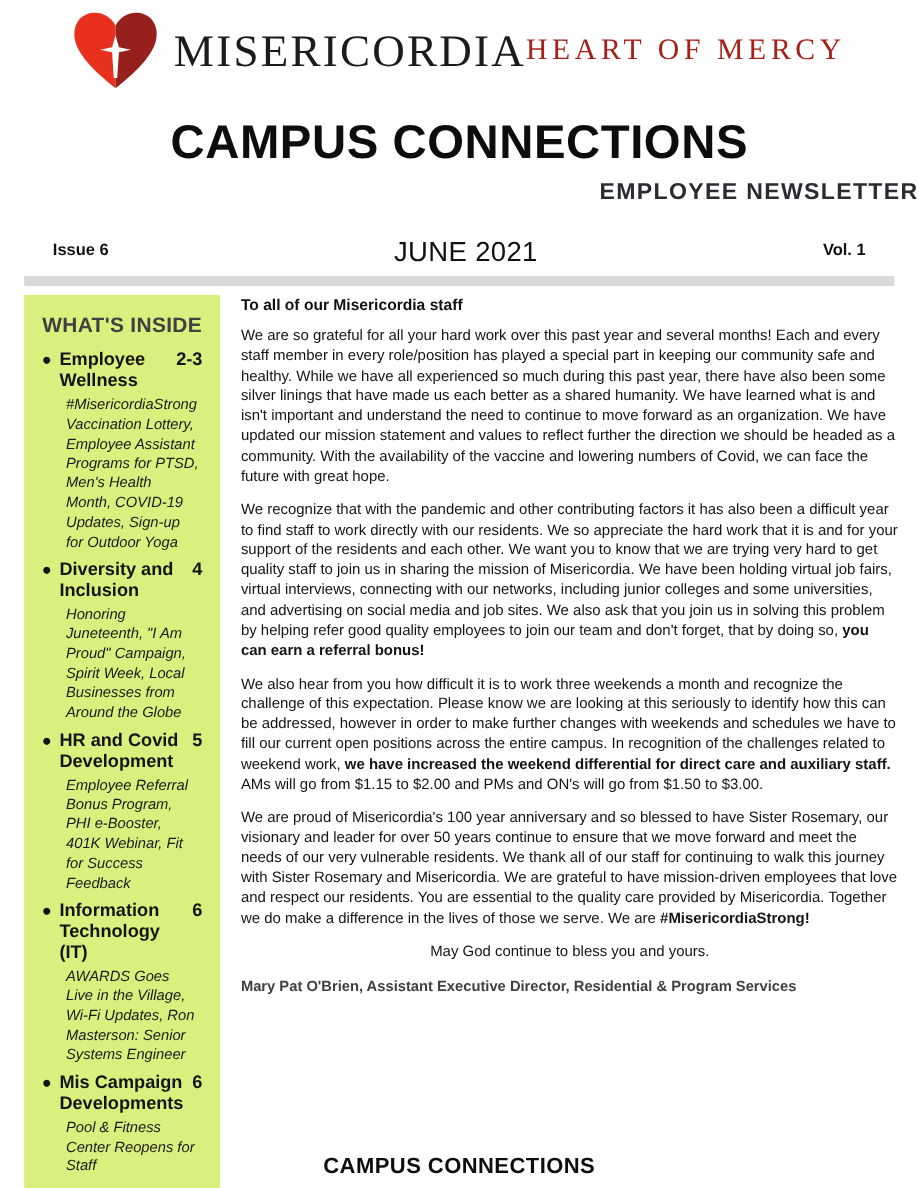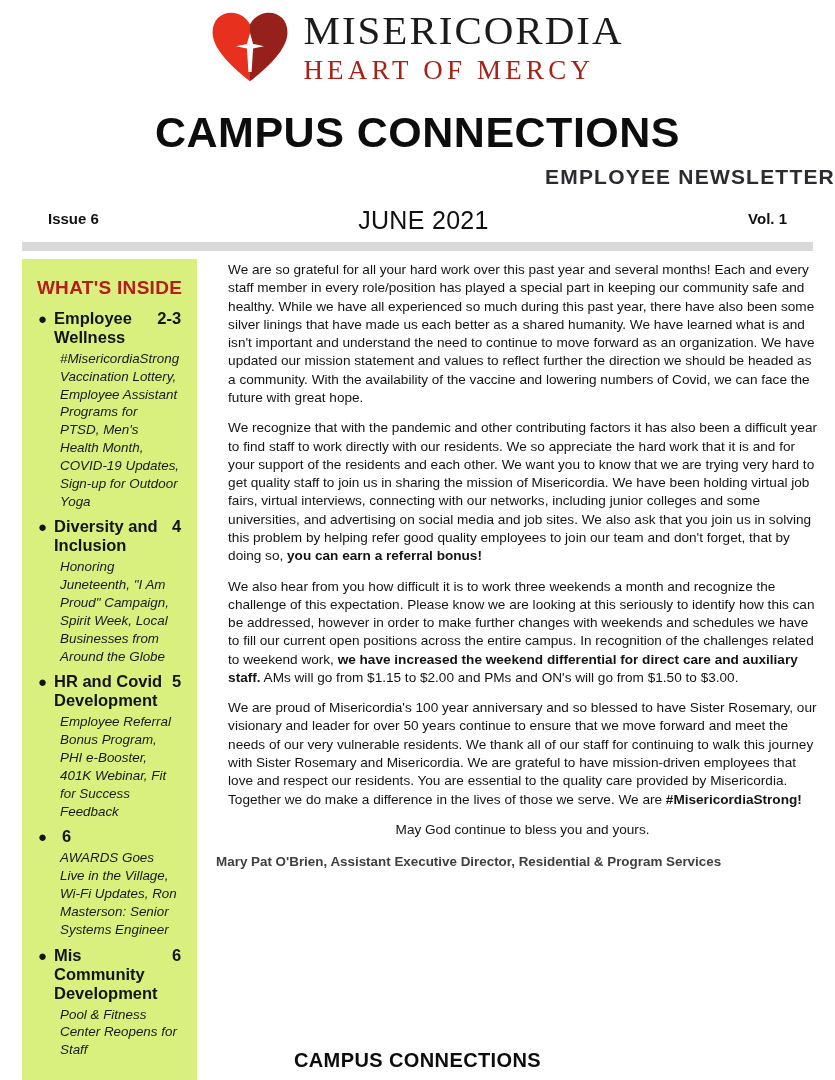--- a/index.html
+++ b/index.html
@@ -29,21 +29,20 @@
     align-items: center;
     gap: 14px;
   }
   .heart-icon {
     width: 78px;
     height: 72px;
     flex: 0 0 auto;
   }
   .logo-text {
     display: flex;
-    flex-direction: column;
     justify-content: center;
     line-height: 1;
   }
   .brand-top {
     font-family: "Liberation Serif", serif;
     font-size: 41px;
     letter-spacing: 2.0px;
     color: #1b1b1b;
     white-space: nowrap;
   }
@@ -70,21 +69,21 @@
     font-size: 21px;
     font-weight: bold;
     letter-spacing: 1.2px;
     color: #2b2b32;
     margin-top: 8px;
   }
 
   
   .issue-bar {
     position: relative;
-    margin-top: 17px;
+    margin-top: 28px;
     height: 30px;
     padding: 0 32px;
   }
   .issue-left {
     position: absolute;
     left: 48px;
     top: 4px;
     font-size: 15px;
     font-weight: bold;
     color: #111;
@@ -125,21 +124,21 @@
     background: #d9ef7e;
     padding: 12px 12px 16px 12px;
     box-sizing: border-box;
     min-height: 775px;
   }
   .inside-head {
     text-align: center;
     font-size: 19px;
     font-weight: bold;
     letter-spacing: 0.3px;
-    color: #b91c1c;
+    color: #404040;
     margin: 6px 0 10px 0;
   }
   .toc-item { margin-bottom: 7px; }
   .toc-head {
     display: flex;
     align-items: baseline;
     font-size: 16.5px;
     font-weight: bold;
     color: #141414;
     padding-left: 4px;
@@ -174,21 +173,21 @@
   }
   .article h2 {
     font-size: 14.2px;
     font-weight: bold;
     margin: 0 0 10px 0;
     color: #111;
   }
   .article p {
     font-size: 13.6px;
     line-height: 1.345;
-    margin: 0 0 12px 12px;
+    margin: 0 0 12px 0;
     color: #141414;
     text-align: left;
   }
   .article p.tight { margin-bottom: 10px; text-align: center; }
   .article b { font-weight: bold; }
   .signature {
     font-size: 13.4px;
     font-weight: bold;
     line-height: 1.33;
     margin-top: 14px;
@@ -263,37 +262,39 @@
         <span class="toc-bullet">●</span>
         <span class="toc-title">HR and Covid Development</span>
         <span class="toc-page">5</span>
       </div>
       <div class="toc-desc">Employee Referral Bonus Program, PHI e-Booster, 401K Webinar, Fit for Success Feedback</div>
     </div>
 
     <div class="toc-item">
       <div class="toc-head">
         <span class="toc-bullet">●</span>
+        <span class="toc-title">Information Technology (IT)</span>
         <span class="toc-page">6</span>
       </div>
       <div class="toc-desc">AWARDS Goes Live in the Village,  Wi-Fi Updates, Ron Masterson: Senior Systems Engineer</div>
     </div>
 
     <div class="toc-item">
       <div class="toc-head">
         <span class="toc-bullet">●</span>
-        <span class="toc-title">Mis Community Development</span>
+        <span class="toc-title">Mis Campaign Developments</span>
         <span class="toc-page">6</span>
       </div>
       <div class="toc-desc">Pool &amp; Fitness Center Reopens for Staff</div>
     </div>
 
   </aside>
 
   <main class="article">
+    <h2>To all of our Misericordia staff</h2>
 
     <p>We are so grateful for all your hard work over this past year and several months! Each and every staff member in every role/position has played a special part in keeping our community safe and healthy. While we have all experienced so much during this past year, there have also been some silver linings that have made us each better as a shared humanity. We have learned what is and isn't important and understand the need to continue to move forward as an organization. We have updated our mission statement and values to reflect further the direction we should be headed as a community. With the availability of the vaccine and lowering numbers of Covid, we can face the future with great hope.</p>
 
     <p><span>We recognize that with the pandemic and other contributing factors it has also been a difficult year to find staff to work directly with our residents. We so appreciate the hard work that it is and for your support of the residents and each other. We want you to know that we are trying very hard to get quality staff to join us in sharing the mission of Misericordia. We have been holding virtual job fairs, virtual interviews, connecting with our networks, including junior colleges and some universities, and advertising on social media and job sites. We also ask that you join us in solving this problem by helping refer good quality employees to join our team and don't forget, that by doing so, </span><b>you can earn a referral bonus!</b></p>
 
     <p><span>We also hear from you how difficult it is to work three weekends a month and recognize the challenge of this expectation. Please know we are looking at this seriously to identify how this can be addressed, however in order to make further changes with weekends and schedules we have to fill our current open positions across the entire campus. In recognition of the challenges related to weekend work, </span><b>we have increased the weekend differential for direct care and auxiliary staff.</b><span> AMs will go from $1.15 to $2.00 and PMs and ON's will go from $1.50 to $3.00.</span></p>
 
     <p><span>We are proud of Misericordia's 100 year anniversary and so blessed to have Sister Rosemary, our visionary and leader for over 50 years continue to ensure that we move forward and meet the needs of our very vulnerable residents. We thank all of our staff for continuing to walk this journey with Sister Rosemary and Misericordia. We are grateful to have mission-driven employees that love and respect our residents. You are essential to the quality care provided by Misericordia. Together we do make a difference in the lives of those we serve. We are </span><b>#MisericordiaStrong!</b></p>
 
     <p class="tight">May God continue to bless you and yours.</p>

